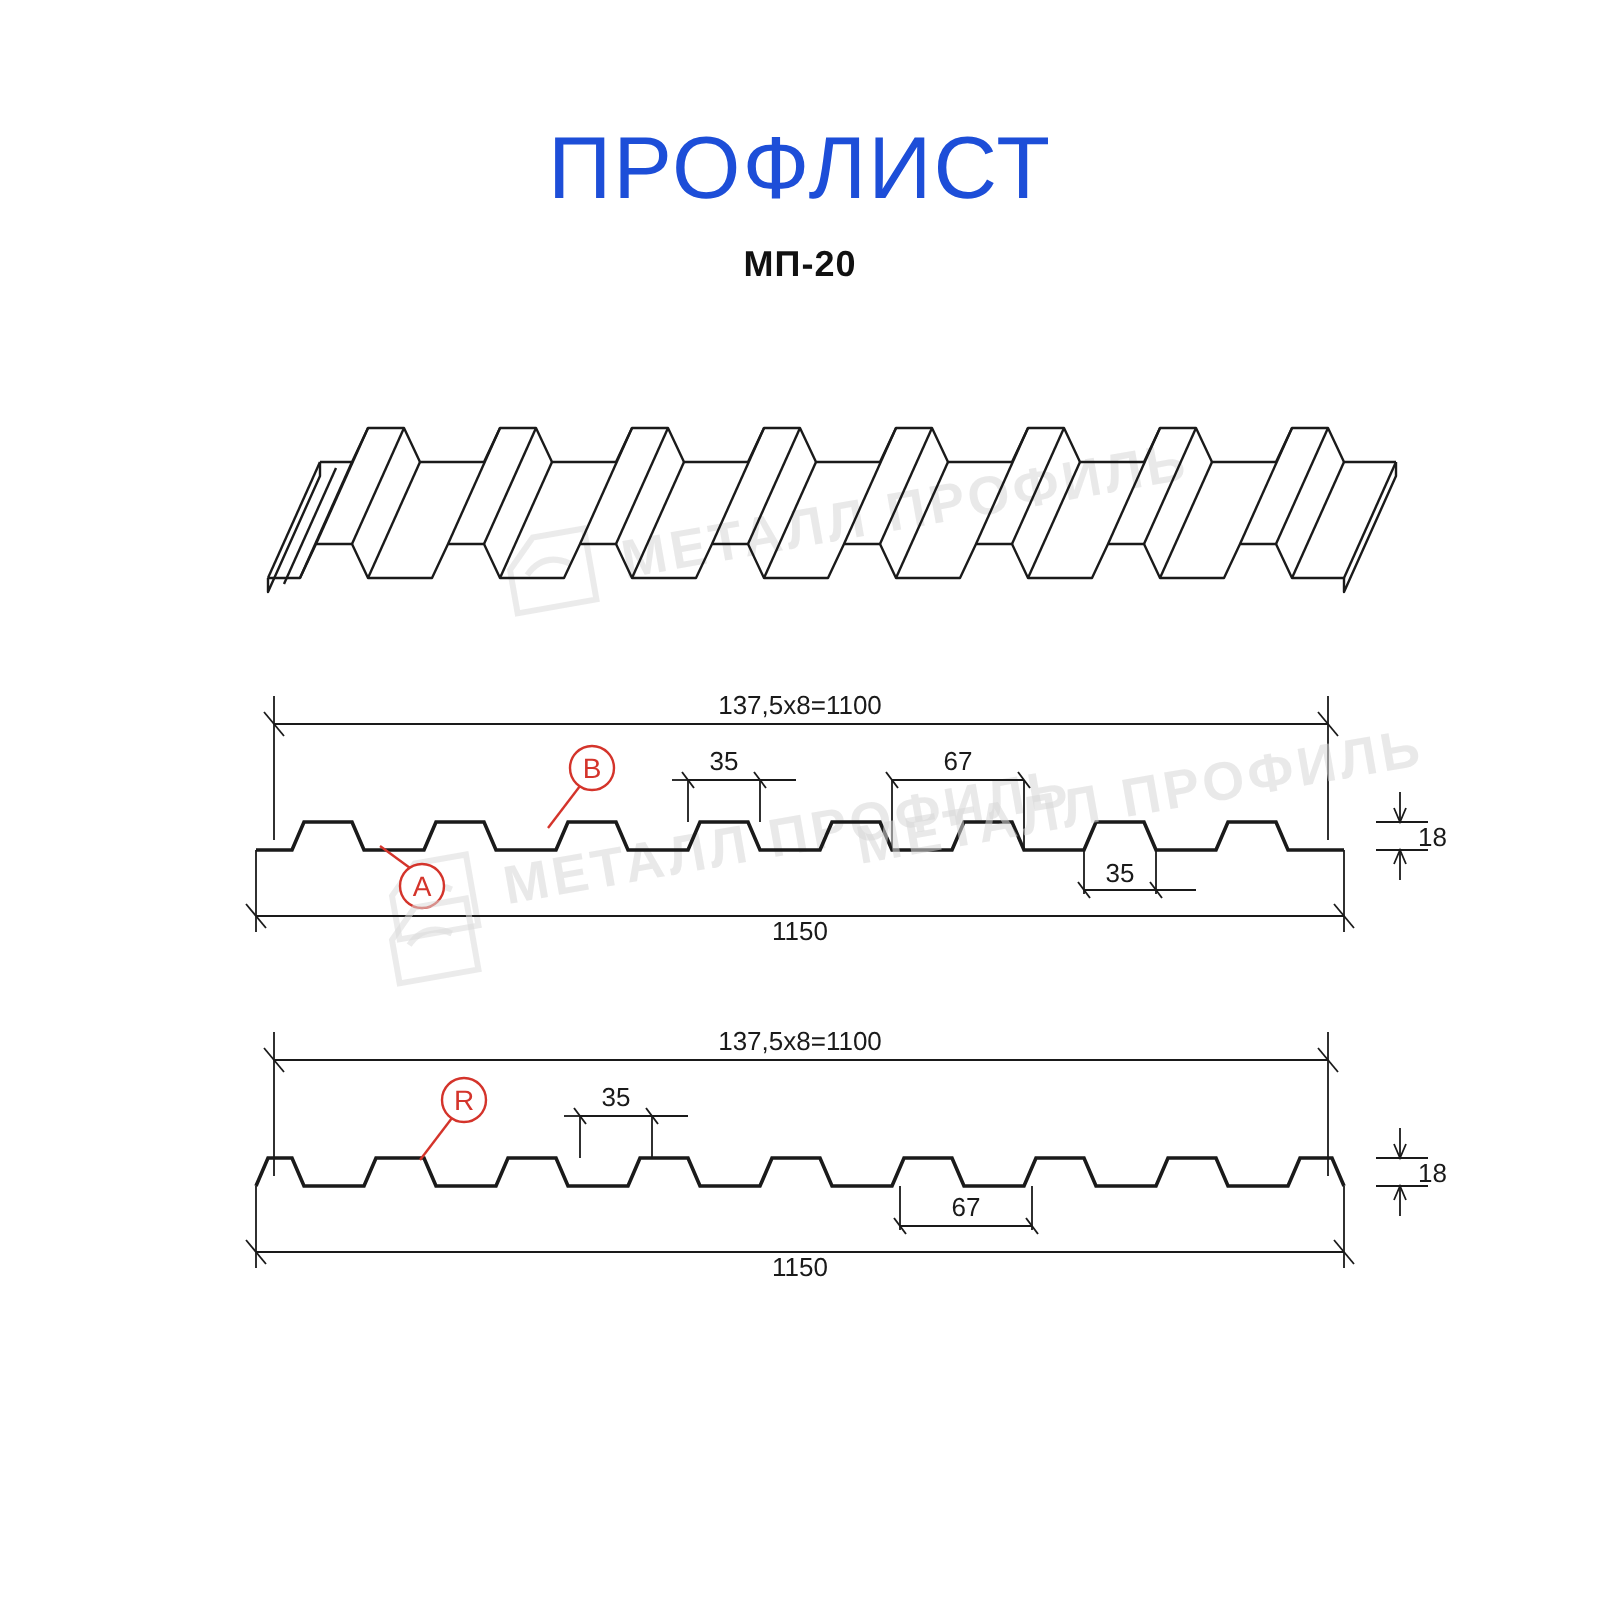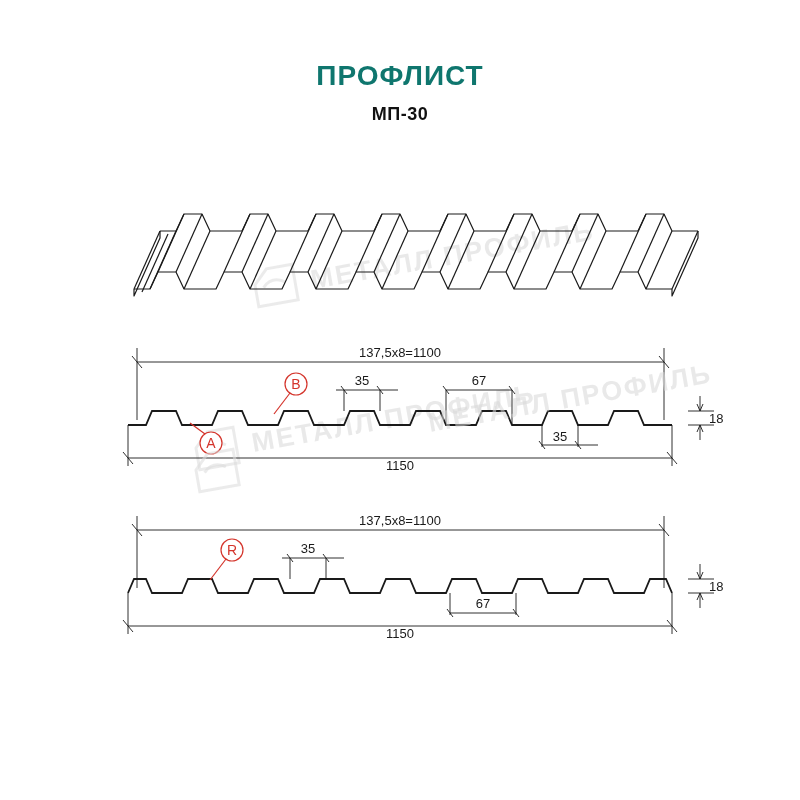--- a/index.html
+++ b/index.html
@@ -20,24 +20,24 @@
     inset: 0;
   }
   .title-block {
     position: absolute;
     left: 0;
     right: 0;
     top: 60px;
     text-align: center;
   }
   .title {
-    font-size: 28px;
-    font-weight: bold;
+    font-size: 44px;
+    font-weight: normal;
     letter-spacing: 1px;
-    color: #0f766e;
+    color: #1d4ed8;
     margin: 0;
   }
   .subtitle {
     font-size: 18px;
     font-weight: bold;
     color: #111;
     margin-top: 12px;
     letter-spacing: 0.5px;
   }
   .footer-note {
@@ -71,21 +71,21 @@
     stroke-width: 3;
   }
 </style>
 </head>
 <body>
 
 <div class="page">
 
   <div class="title-block">
     <div class="title">ПРОФЛИСТ</div>
-    <div class="subtitle">МП-30</div>
+    <div class="subtitle">МП-20</div>
   </div>
 
   <svg class="drawing" viewBox="0 0 800 800">
 
     <g opacity="0.55">
       <g transform="translate(255,285) rotate(-10)">
         <path class="wm-shape" d="M0 0 L14 -14 L40 -14 L40 22 L0 22 Z"></path>
         <path class="wm-shape" d="M8 4 q10 -10 22 -2"></path>
         <text class="wm-text" x="56" y="14">МЕТАЛЛ ПРОФИЛЬ</text>
       </g>

